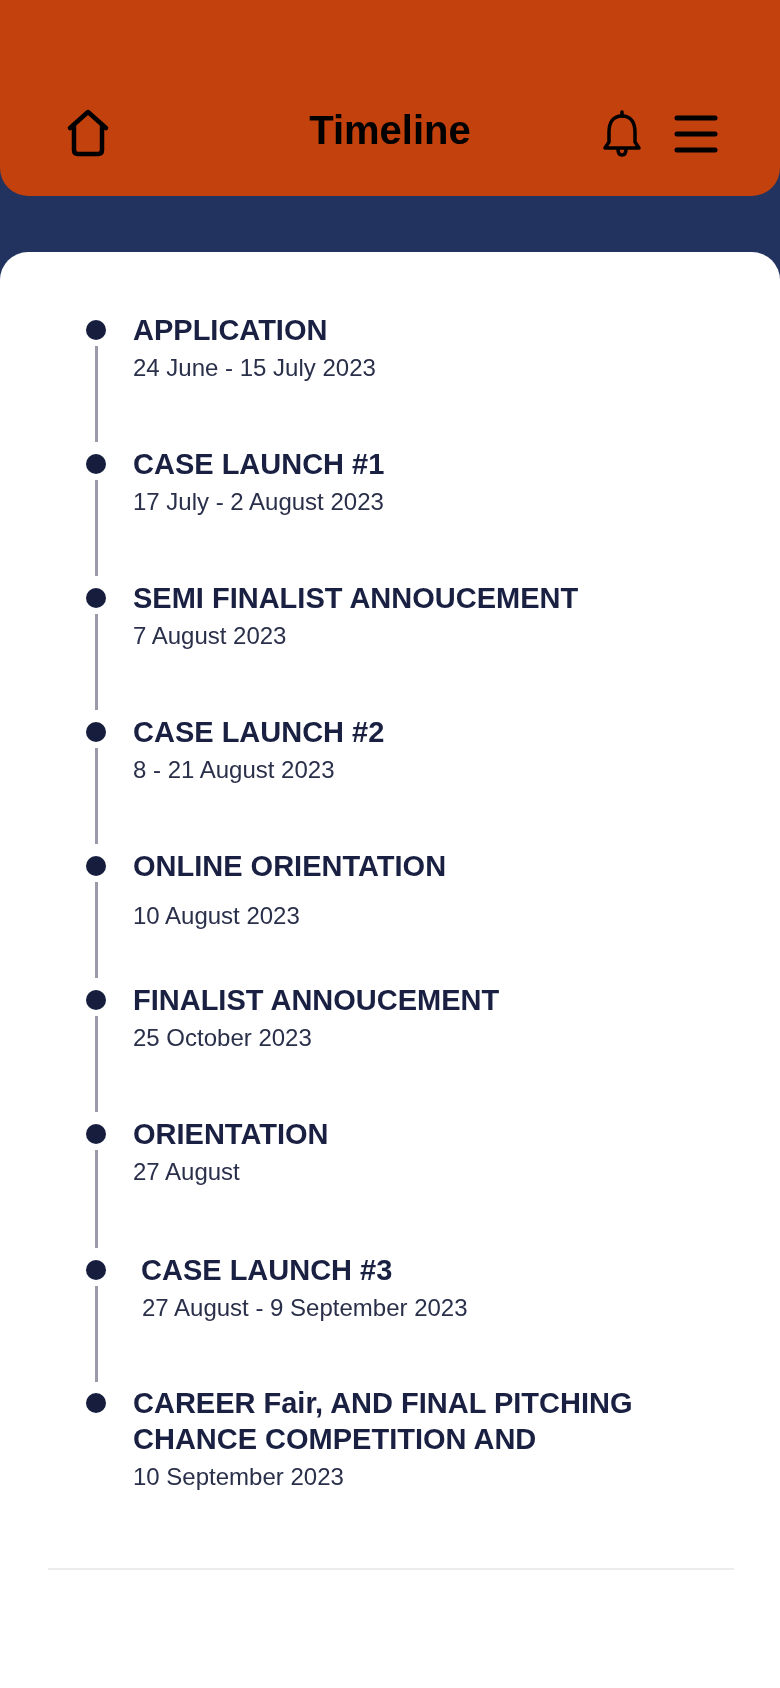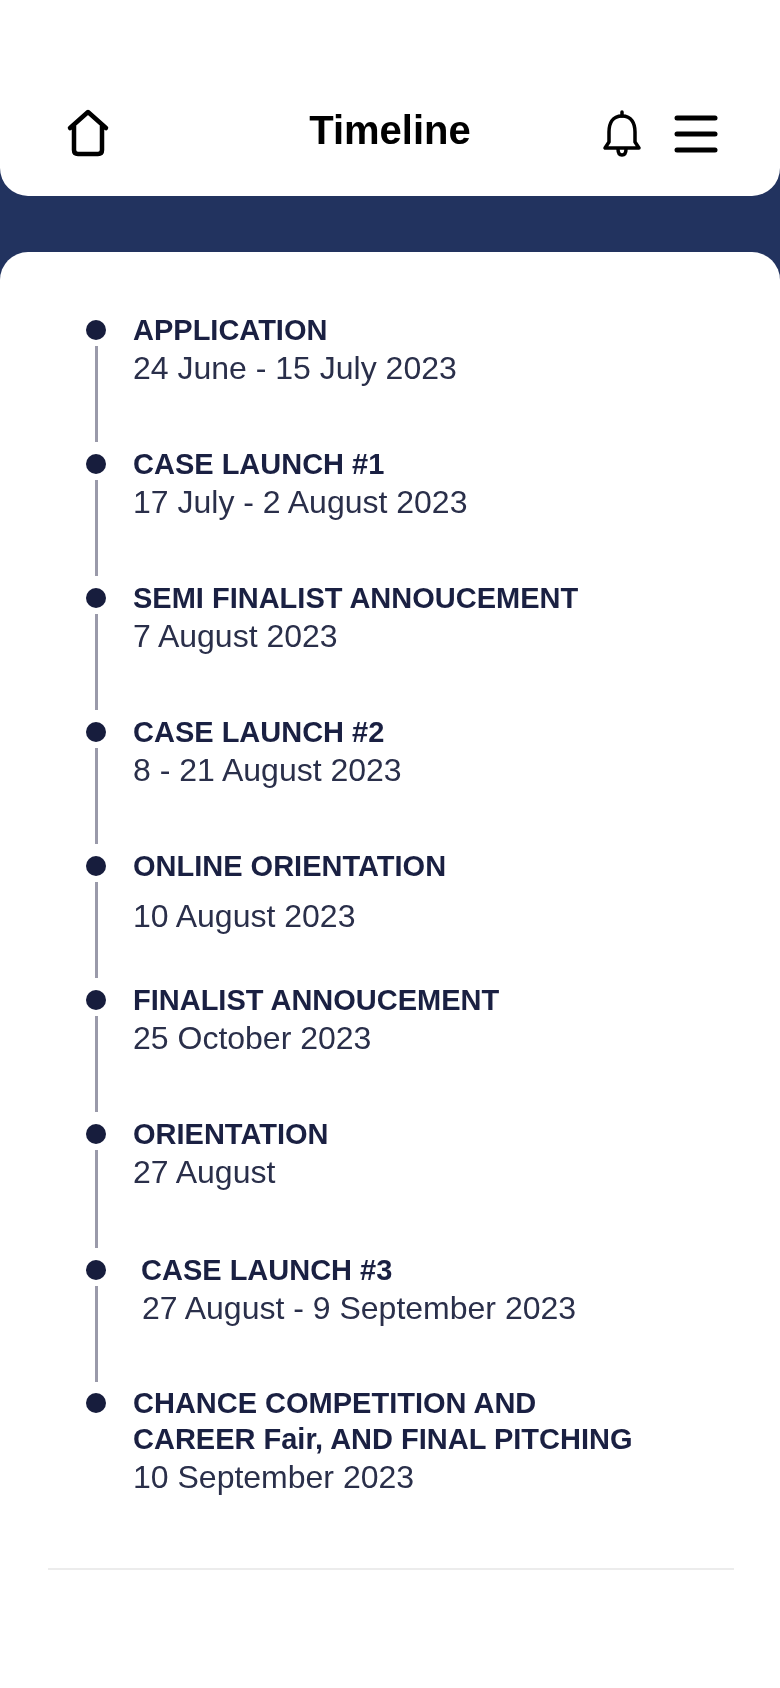--- a/index.html
+++ b/index.html
@@ -4,21 +4,21 @@
   <style>
     html, body { margin: 0; padding: 0; }
     body {
       width: 780px; height: 1688px; overflow: hidden;
       background: #22335f;
       font-family: "Liberation Sans", sans-serif;
       position: relative;
     }
     .header {
       position: absolute; left: 0; top: 0; width: 780px; height: 196px;
-      background: #ffffff;
+      background: #c2410c;
       border-radius: 0 0 28px 28px;
     }
     .header .icon-btn { position: absolute; cursor: pointer; }
     .home-btn { left: 62px; top: 108px; width: 52px; height: 50px; }
     .bell-btn { left: 598px; top: 108px; width: 48px; height: 52px; }
     .menu-btn { left: 672px; top: 112px; width: 48px; height: 44px; }
     .page-title {
       position: absolute; left: 0; right: 0; top: 106px;
       text-align: center; font-size: 40px; font-weight: bold; color: #000;
       letter-spacing: 0px; line-height: 48px;
@@ -36,21 +36,21 @@
     }
     .tl-line {
       position: absolute; left: 95px; width: 3px; background: #9a9aaa;
     }
     .tl-title {
       position: absolute; left: 133px; width: 620px;
       font-size: 29px; font-weight: bold; color: #1a2042; line-height: 36px;
     }
     .tl-date {
       position: absolute; left: 133px;
-      font-size: 32px; color: #2a2f4a; line-height: 28px;
+      font-size: 24px; color: #2a2f4a; line-height: 28px;
     }
     .divider {
       position: absolute; left: 48px; width: 686px; top: 1316px; height: 2px;
       background: #ececec;
     }
     .copyright {
       position: absolute; left: 0; right: 0; top: 1344px; text-align: center;
       font-size: 17px; color: #333; letter-spacing: -0.3px;
     }
     .copyright b { color: #111; }
@@ -145,22 +145,22 @@
     <div class="tl-item" style="top:940px">
       <div class="tl-dot" style="top:68px"></div>
       <div class="tl-line" style="top:94px;height:96px"></div>
       <div class="tl-title" style="top:60px;left:141px">CASE LAUNCH #3</div>
       <div class="tl-date" style="top:102px;left:142px">27 August - 9 September 2023</div>
     </div>
 
     <div class="tl-item" style="top:1073px">
       <div class="tl-dot" style="top:68px"></div>
       <div class="tl-title" style="top:60px">
+        <div>CAREER Fair, AND FINAL PITCHING</div>
         <div>CHANCE COMPETITION AND</div>
-        <div>CAREER Fair, AND FINAL PITCHING</div>
       </div>
       <div class="tl-date" style="top:138px">10 September 2023</div>
     </div>
 
   </div>
 
   <div class="divider"></div>
 </div>
 
 </body></html>

